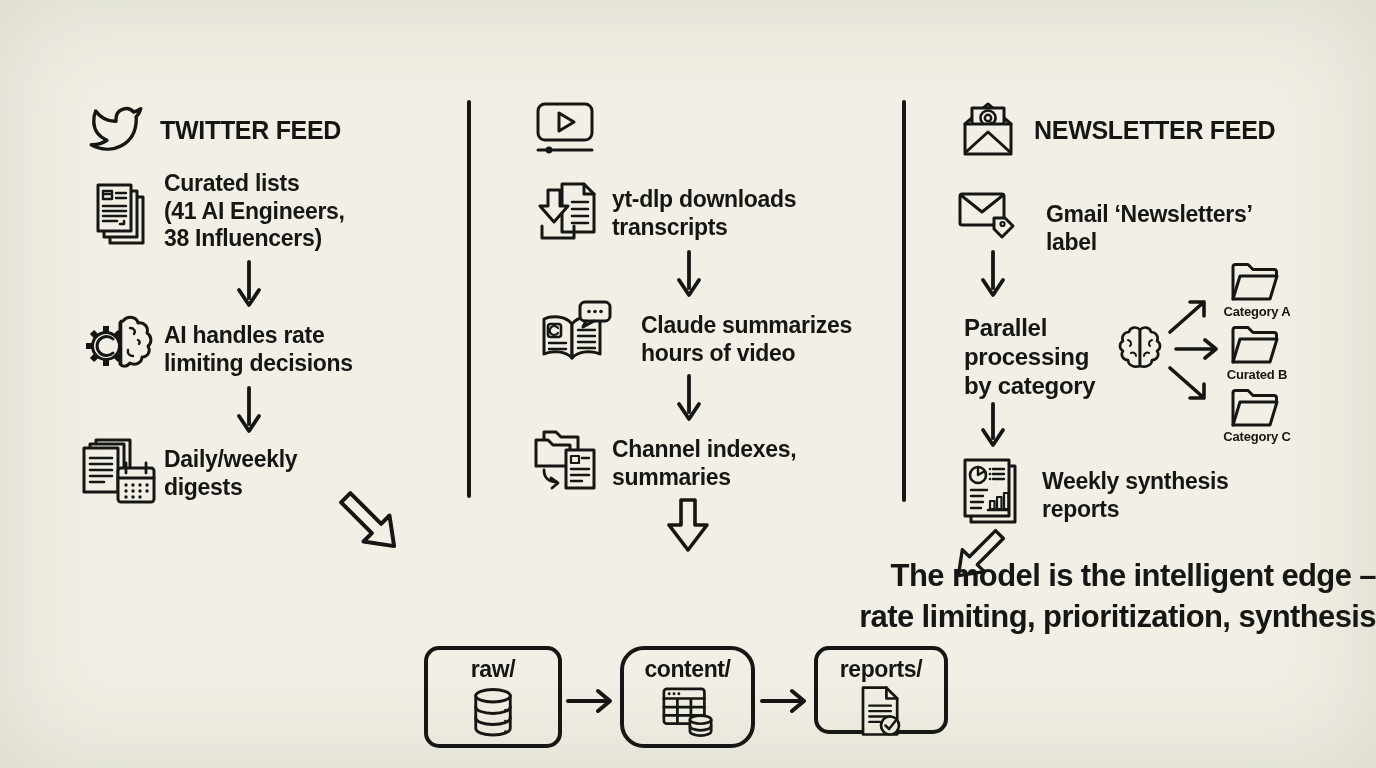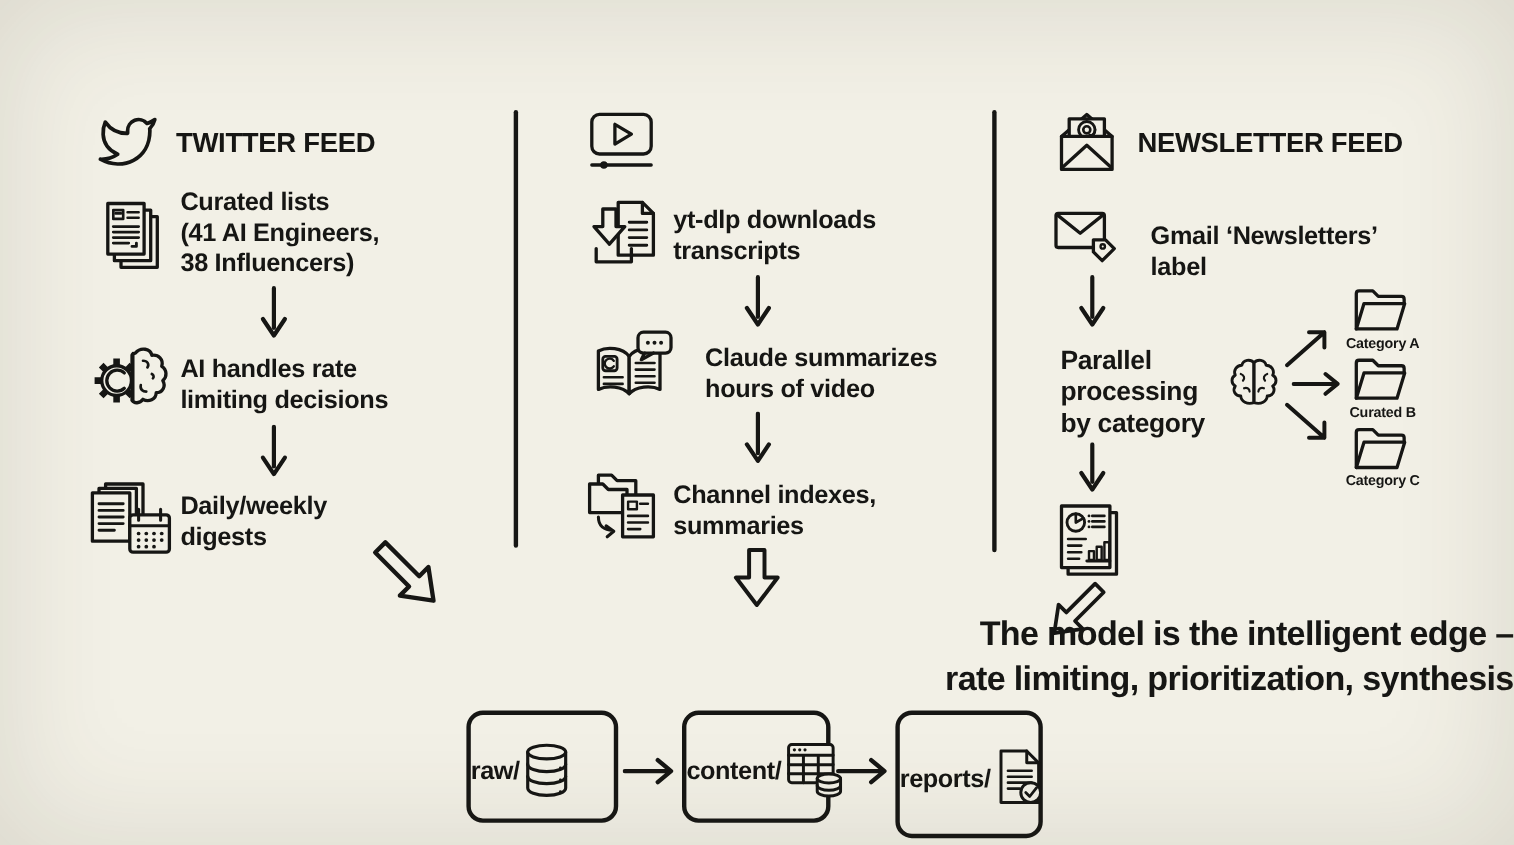--- a/index.html
+++ b/index.html
@@ -32,21 +32,21 @@
   .cat-label{
     font-size:13px;font-weight:700;text-align:center;width:90px;letter-spacing:-.2px;
   }
   .footer-heading{
     left:0;right:0;top:556px;text-align:right;
     font-size:31px;font-weight:800;line-height:1.32;letter-spacing:-.6px;
     white-space:pre-line;
   }
   .pipe-box{
     border:4.5px solid var(--ink);border-radius:15px;
-    display:flex;flex-direction:row;align-items:center;
+    display:flex;flex-direction:column;align-items:center;
     padding-top:6px;box-sizing:border-box;gap:2px;
   }
   .pipe-label{font-size:23px;font-weight:800;letter-spacing:-.4px;}
   svg{display:block;}
   .stroke{stroke:var(--ink);fill:none;stroke-linecap:round;stroke-linejoin:round;}
   .fillbg{fill:var(--bg);}
   .fillink{fill:var(--ink);stroke:none;}
 </style>
 </head>
 <body>
@@ -309,20 +309,22 @@
           <circle cx="33" cy="18" r="1.3"></circle>
           <circle cx="33" cy="23" r="1.3"></circle>
         </g>
       <path d="M14 34 H30 M14 40 H26 M14 46 H26 M14 52 H24" stroke-width="2.4"></path>
       <path d="M31 54 H52" stroke-width="2.6"></path>
       <rect x="33" y="45" width="4.5" height="8" stroke-width="2.2"></rect>
       <rect x="40" y="41" width="4.5" height="12" stroke-width="2.2"></rect>
       <rect x="47" y="37" width="4.5" height="16" stroke-width="2.2"></rect>
     </svg>
   </div>
+  <div class="abs item-text" style="left:1042px;top:468px;">Weekly synthesis
+reports</div>
 
   <div class="abs" style="left:950px;top:528px;">
     <svg width="56" height="56" viewBox="0 0 60 60" class="stroke" stroke-width="3.6">
       <path class="fillbg" d="M48.8 2.8 L20.8 30.8 L13.2 23.2 L9 51 L36.8 46.8 L29.2 39.2 L57.2 11.2 Z"></path>
     </svg>
   </div>
 
   <div class="abs footer-heading">The model is the intelligent edge –
 rate limiting, prioritization, synthesis</div>
 
@@ -341,21 +343,21 @@
       </svg>
     </span>
   </div>
 
   <div class="abs" style="left:566px;top:688px;">
     <svg width="52" height="26" viewBox="0 0 52 26" class="stroke" stroke-width="4">
       <path d="M2 13 H42 M32 3 L44 13 L32 23"></path>
     </svg>
   </div>
 
-  <div class="abs pipe-box" style="left:620px;top:646px;width:135px;height:102px;">
+  <div class="abs pipe-box" style="left:620px;top:646px;width:135px;height:102px;border-radius:24px;">
     <div class="pipe-label">content/</div>
     <span>
       <svg width="58" height="54" viewBox="0 0 58 56" class="stroke" stroke-width="2.8">
         <rect x="4" y="4" width="42" height="36" rx="3" class="fillbg"></rect>
         <path d="M4 14 H46 M18 14 V40 M32 14 V40 M4 23 H46 M4 31.5 H46"></path>
         <g class="fillink">
             <circle cx="9.5" cy="9" r="1.5"></circle>
             <circle cx="14.5" cy="9" r="1.5"></circle>
             <circle cx="19.5" cy="9" r="1.5"></circle>
           </g>
@@ -365,21 +367,21 @@
       </svg>
     </span>
   </div>
 
   <div class="abs" style="left:760px;top:688px;">
     <svg width="52" height="26" viewBox="0 0 52 26" class="stroke" stroke-width="4">
       <path d="M2 13 H42 M32 3 L44 13 L32 23"></path>
     </svg>
   </div>
 
-  <div class="abs pipe-box" style="left:814px;top:646px;width:134px;height:116px;">
+  <div class="abs pipe-box" style="left:814px;top:646px;width:134px;height:88px;">
     <div class="pipe-label">reports/</div>
     <span>
       <svg width="52" height="54" viewBox="0 0 56 60" class="stroke" stroke-width="3">
         <path class="fillbg" d="M8 3 H34 L46 15 V55 H8 Z"></path>
         <path d="M34 3 V15 H46"></path>
         <path d="M15 23 H39 M15 29 H39 M15 35 H39 M15 41 H27" stroke-width="2.6"></path>
         <circle cx="38" cy="45" r="10" class="fillbg"></circle>
         <path d="M33 45 L37 49 L44 40" stroke-width="2.8"></path>
       </svg>
     </span>

